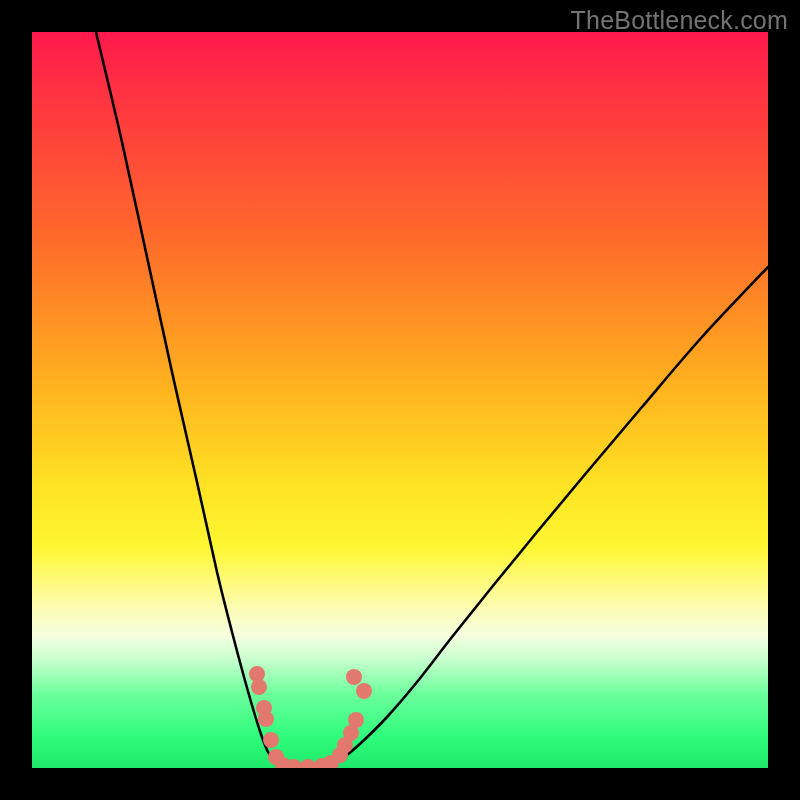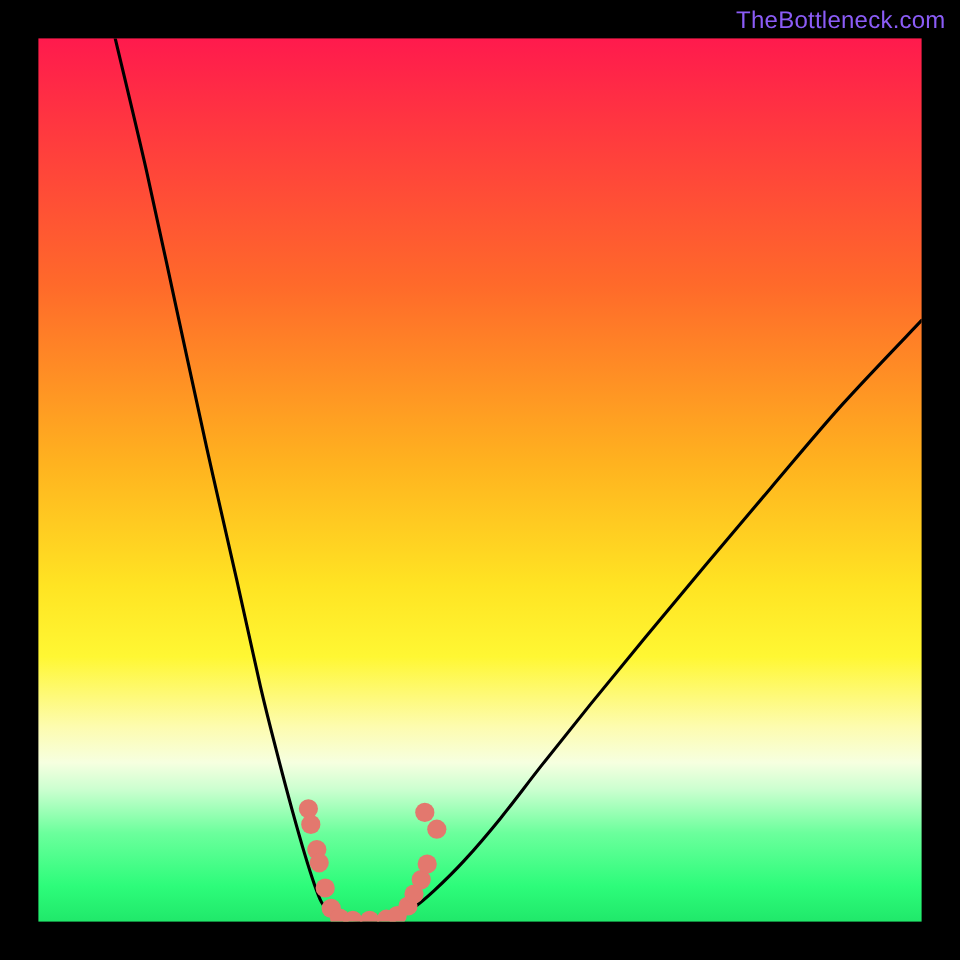--- a/index.html
+++ b/index.html
@@ -35,22 +35,22 @@
       #ccffd0 85%,
       #6bff9c 90%,
       #2dfc7a 96%,
       #20e86a 100%
     );
   }
   .watermark {
     position: absolute;
     top: 6px;
     right: 12px;
-    color: #8b5cf6;
-    font-size: 20px;
+    color: #737373;
+    font-size: 25px;
     letter-spacing: 0.2px;
   }
   svg.curves {
     position: absolute;
     inset: 0;
   }
 </style>
 </head>
 <body>
 

